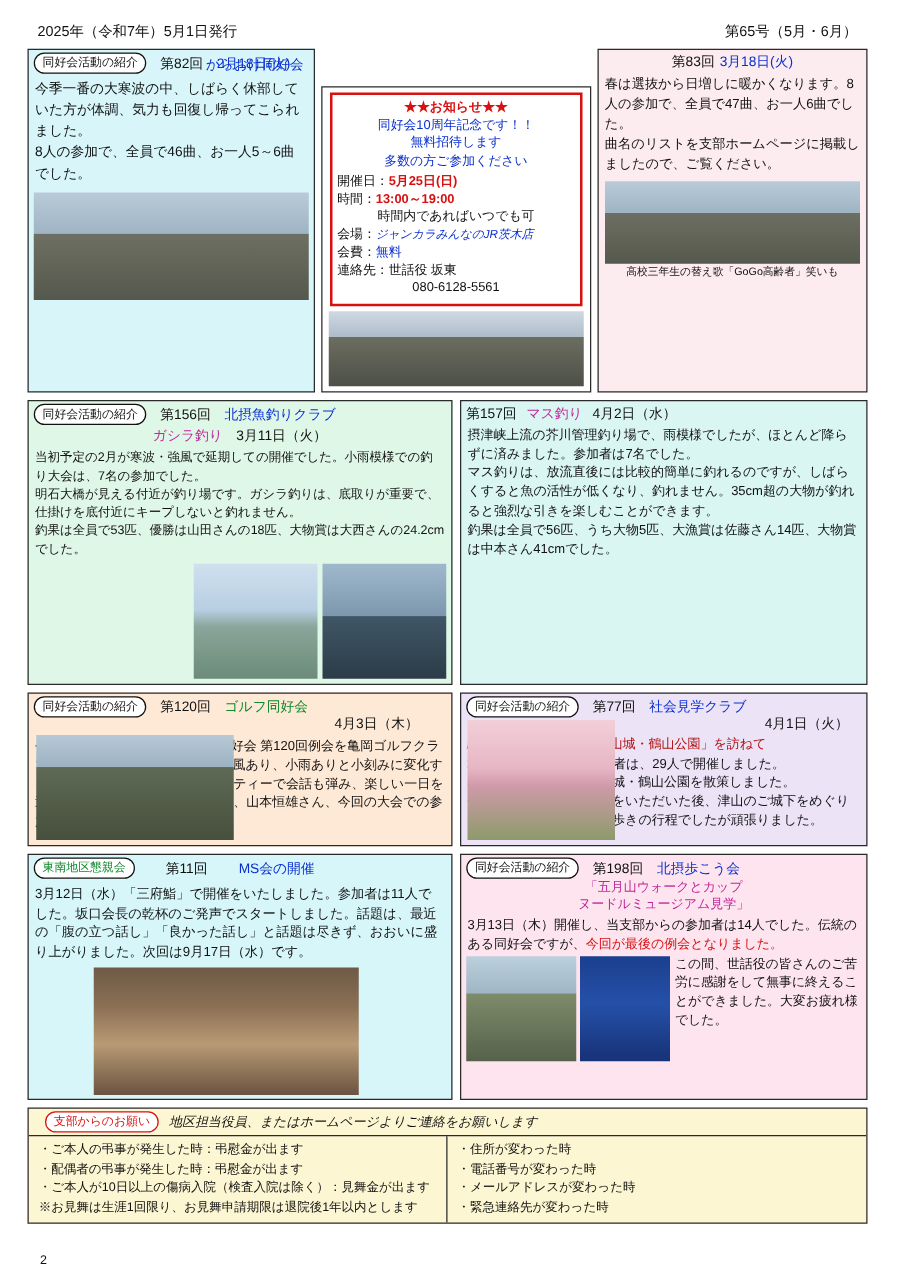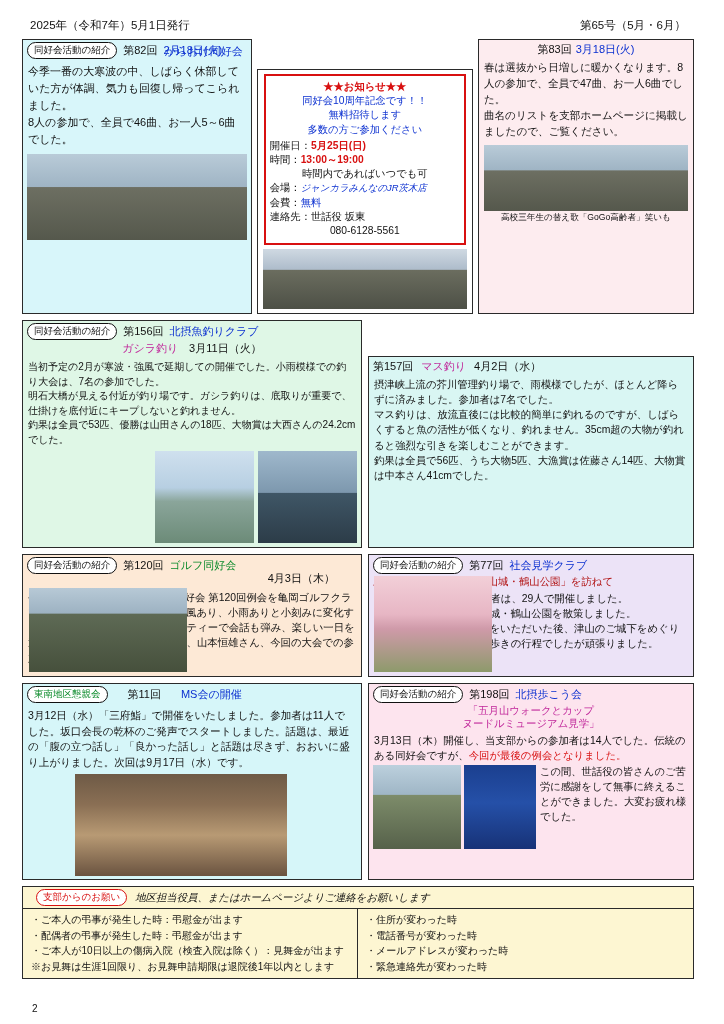--- a/index.html
+++ b/index.html
@@ -17,21 +17,21 @@
   
   .masthead {
     display:flex; justify-content:space-between; align-items:baseline;
     font-size:11.5px; padding:0 8px 6px 8px;
   }
 
   
   .row { display:flex; gap:6px; margin-bottom:6px; }
   .block { border:1px solid #2a2a2a; position:relative; }
   .bt { 
-    display:flex; align-items:center; gap:6px; padding:2px 4px 1px 4px;
+    display:flex; align-items:center; gap:11px; padding:2px 4px 1px 4px;
   }
   .tagbox {
     border:1px solid #111; border-radius:9px; padding:1px 6px;
     font-size:9.5px; white-space:nowrap; background:#fff;
   }
   .ttl { font-size:11px; white-space:nowrap; }
   .body-txt { padding:2px 5px 4px 5px; font-size:10.2px; line-height:1.30; }
   .blue { color:#0a2fd0; }
   .red  { color:#d81010; }
   .green{ color:#0a8a2a; }
@@ -171,21 +171,21 @@
       <div class="body-txt" style="white-space:pre-line;line-height:1.45;font-size:10px;">当初予定の2月が寒波・強風で延期しての開催でした。小雨模様での釣り大会は、7名の参加でした。
 明石大橋が見える付近が釣り場です。ガシラ釣りは、底取りが重要で、仕掛けを底付近にキープしないと釣れません。
 釣果は全員で53匹、優勝は山田さんの18匹、大物賞は大西さんの24.2cmでした。</div>
       <div style="display:flex;gap:4px;padding:0 4px 4px 4px;position:absolute;bottom:0;right:0;width:210px;">
         <div class="photo ph-river" style="width:100px;height:92px;"></div>
         <div class="photo ph-boat" style="width:100px;height:92px;"></div>
       </div>
       <div style="height:96px;"></div>
     </div>
 
-    <div class="block bg-aqua" style="width:330px;margin-top:36px;">
+    <div class="block bg-aqua" style="width:330px;">
       <div class="bt" style="justify-content:flex-start;gap:8px;">
         <span class="ttl">第157回</span>
         <span class="ttl magenta">マス釣り</span>
         <span class="ttl">4月2日（水）</span>
       </div>
       <div class="body-txt" style="white-space:pre-line;line-height:1.45;font-size:10.4px;">摂津峡上流の芥川管理釣り場で、雨模様でしたが、ほとんど降らずに済みました。参加者は7名でした。
 マス釣りは、放流直後には比較的簡単に釣れるのですが、しばらくすると魚の活性が低くなり、釣れません。35cm超の大物が釣れると強烈な引きを楽しむことができます。
 釣果は全員で56匹、うち大物5匹、大漁賞は佐藤さん14匹、大物賞は中本さん41cmでした。</div>
     </div>
   </div>
@@ -202,20 +202,21 @@
       <div class="photo ph-golf" style="width:158px;height:84px;position:absolute;left:6px;bottom:4px;"></div>
       <div style="height:6px;"></div>
     </div>
 
     <div class="block bg-lav" style="width:330px;">
       <div class="bt">
         <span class="tagbox">同好会活動の紹介</span>
         <span class="ttl">第77回</span>
         <span class="ttl blue">社会見学クラブ</span>
       </div>
+      <div class="ttl" style="text-align:right;padding:0 14px 2px 0;margin-top:-4px;">4月1日（火）</div>
       <div style="padding:0 4px;font-size:10.4px;color:#b01010;">歴史と文化の城下町「津山城・鶴山公園」を訪ねて</div>
       <div class="body-txt" style="white-space:pre-line;line-height:1.45;font-size:10.4px;">城シリーズ第17回の参加者は、29人で開催しました。
 桜も咲きだした中を津山城・鶴山公園を散策しました。
 鶴山ホテルで豪華な昼食をいただいた後、津山のご城下をめぐりました。皆さん、結構な歩きの行程でしたが頑張りました。</div>
       <div class="photo ph-sakura" style="width:118px;height:96px;position:absolute;left:5px;bottom:4px;"></div>
     </div>
   </div>
 
   <div class="row">
     <div class="block bg-cyan" style="width:344px;">

